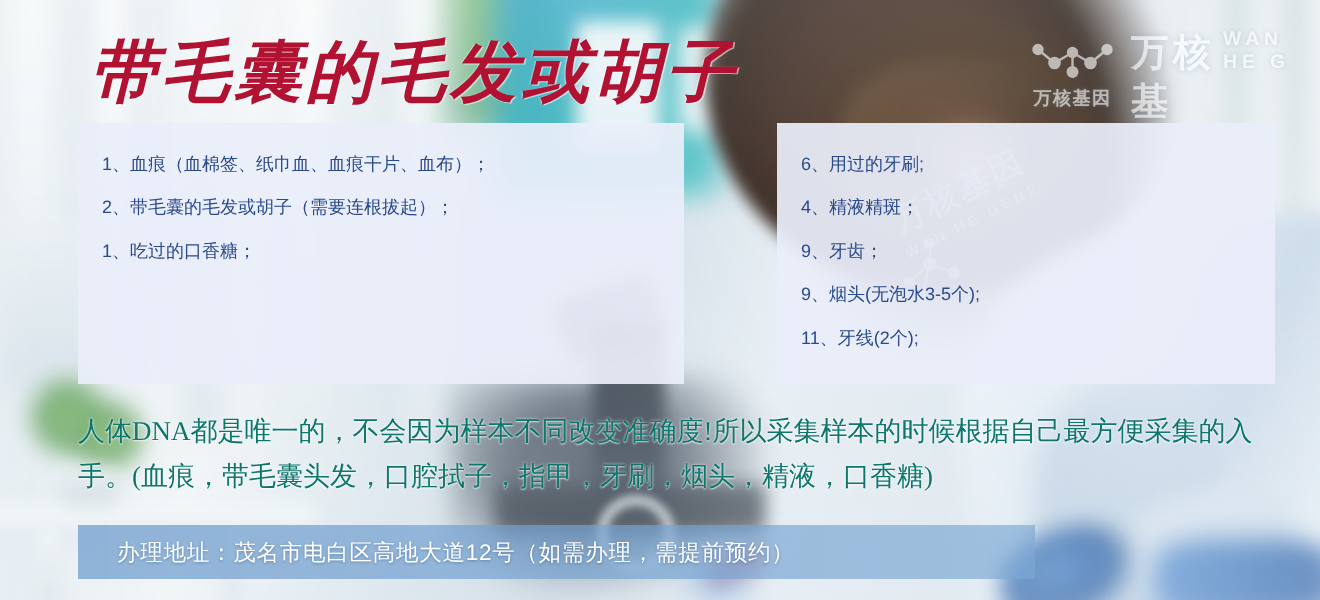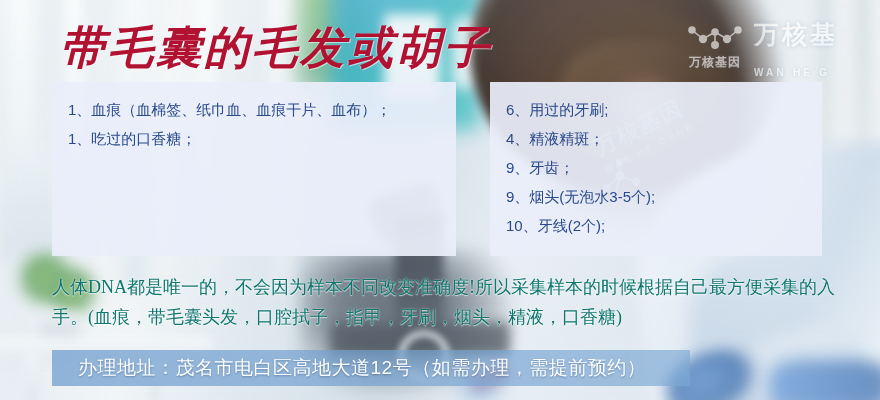--- a/index.html
+++ b/index.html
@@ -212,27 +212,27 @@
   .wm-top {
     position: absolute; left: 688px; top: 18px;
     display: flex; align-items: center; gap: 12px;
     opacity: .62;
   }
   .wm-mark { display: flex; flex-direction: column; align-items: center; gap: 3px; }
   .wm-mark .cn {
     font-size: 12px; color: #ffffff; letter-spacing: 1px; font-weight: 700;
     text-shadow: 0 0 3px rgba(120,150,180,.6);
   }
-  .wm-word { display: flex; flex-direction: column; gap: 16px; }
+  .wm-word { display: flex; flex-direction: row; gap: 2px; }
   .wm-word .cn2 {
     font-size: 25px; font-weight: 700; color: #ffffff; letter-spacing: 3px;
     text-shadow: 0 0 4px rgba(120,150,180,.55);
   }
   .wm-word .en2 {
-    font-size: 10px; color: #ffffff; letter-spacing: 3.2px; font-weight: 700;
+    font-size: 13px; color: #ffffff; letter-spacing: 3.2px; font-weight: 700;
     text-shadow: 0 0 3px rgba(120,150,180,.5);
   }
 
   .wm-mid {
     position: absolute; left: 592px; top: 112px;
     transform: rotate(-27deg);
     opacity: .5;
     display: flex; flex-direction: column; align-items: center; gap: 2px;
     pointer-events: none;
   }
@@ -258,25 +258,25 @@
     white-space: nowrap;
   }
 
   
   .panel {
     position: absolute;
     background: rgba(233,238,250,.93);
     padding: 13px 16px 14px 16px;
   }
   .panel-left  { left: 52px;  top: 82px; width: 404px; height: 174px; }
-  .panel-right { left: 490px; top: 82px; width: 332px; height: 174px; }
+  .panel-right { left: 518px; top: 82px; width: 332px; height: 174px; }
 
   .panel ul { list-style: none; }
   .panel li {
-    font-size: 15px;
+    font-size: 12px;
     line-height: 29px;
     color: #2a4a8c;
     white-space: nowrap;
     font-family: "Liberation Sans", sans-serif;
   }
 
   
   .para {
     position: absolute; left: 52px; top: 272px; width: 790px;
     font-family: "Liberation Serif", serif;
@@ -286,21 +286,21 @@
     text-shadow: 0 0 2px rgba(255,255,255,.75), 0 1px 1px rgba(255,255,255,.6);
   }
 
   
   .banner {
     position: absolute; left: 52px; top: 350px; width: 638px; height: 36px;
     background: linear-gradient(90deg, rgba(108,155,205,.72), rgba(124,168,212,.66));
     display: flex; align-items: center;
   }
   .banner span {
-    font-size: 19px; color: #ffffff; letter-spacing: .5px;
+    font-size: 15px; color: #ffffff; letter-spacing: .5px;
     padding-left: 26px;
     text-shadow: 0 1px 2px rgba(40,70,110,.45);
     font-family: "Liberation Sans", sans-serif;
     white-space: nowrap;
   }
 </style>
 </head>
 <body>
 
 <div id="poster">
@@ -386,31 +386,32 @@
         <circle cx="14" cy="42" r="3"></circle>
       </g>
     </svg>
   </div>
 
   <div class="title">带毛囊的毛发或胡子</div>
 
   <div class="panel panel-left">
     <ul>
       <li>1、血痕（血棉签、纸巾血、血痕干片、血布）；</li>
+      <li>2、带毛囊的毛发或胡子（需要连根拔起）；</li>
       <li>1、吃过的口香糖；</li>
     </ul>
   </div>
 
   <div class="panel panel-right">
     <ul>
       <li>6、用过的牙刷;</li>
       <li>4、精液精斑；</li>
       <li>9、牙齿；</li>
       <li>9、烟头(无泡水3-5个);</li>
-      <li>10、牙线(2个);</li>
+      <li>11、牙线(2个);</li>
     </ul>
   </div>
 
   <div class="para">人体DNA都是唯一的，不会因为样本不同改变准确度!所以采集样本的时候根据自己最方便采集的入手。(血痕，带毛囊头发，口腔拭子，指甲，牙刷，烟头，精液，口香糖)</div>
 
   <div class="banner">
     <span>办理地址：茂名市电白区高地大道12号（如需办理，需提前预约）</span>
   </div>
 
 </div>

